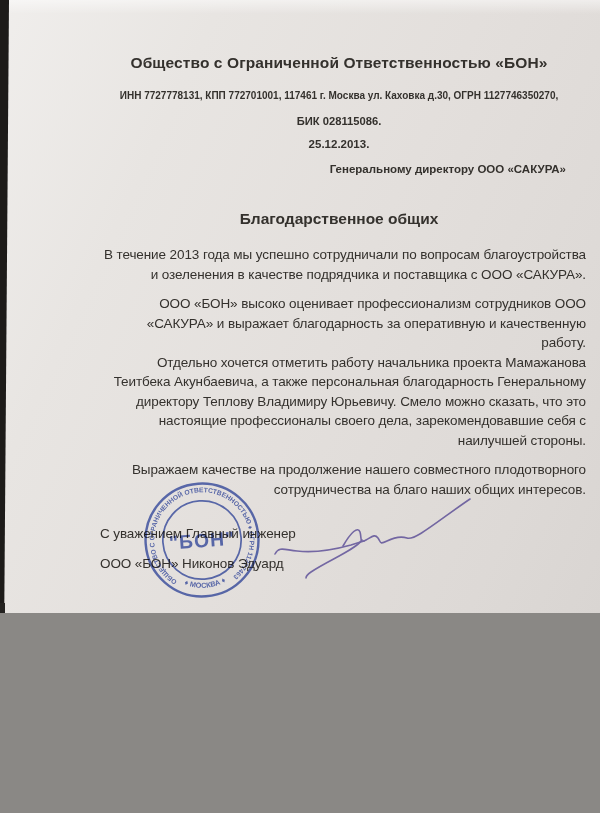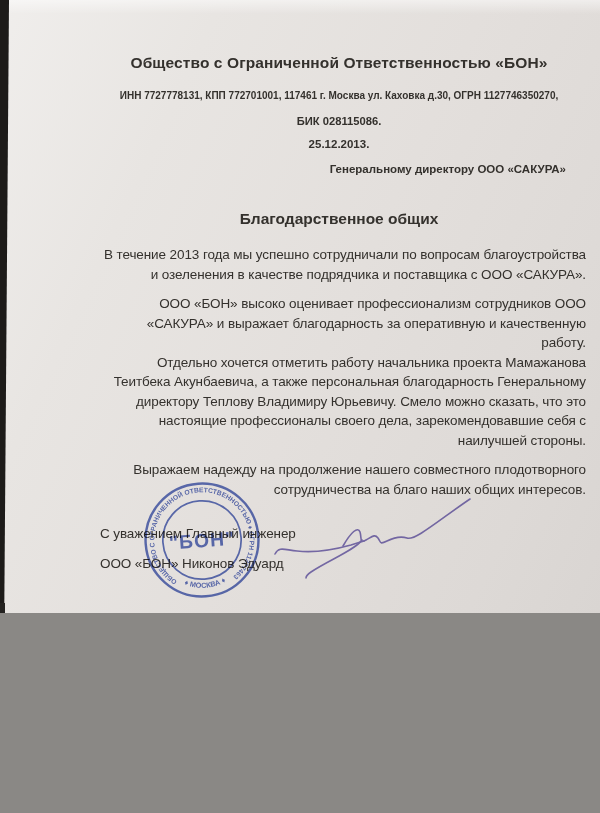--- a/index.html
+++ b/index.html
@@ -101,21 +101,21 @@
 и озеленения в качестве подрядчика и поставщика с ООО «САКУРА».</p>
         <p>ООО «БОН» высоко оценивает профессионализм сотрудников ООО
 «САКУРА» и выражает благодарность за оперативную и качественную работу.
 Отдельно хочется отметить работу начальника проекта Мамажанова
 Теитбека Акунбаевича, а также персональная благодарность Генеральному
 директору Теплову Владимиру Юрьевичу. Смело можно сказать, что это
 настоящие профессионалы своего дела, зарекомендовавшие себя с
 наилучшей стороны.</p>
       </div>
     <div class="letter-body" style="margin-top:0">
-      <p>Выражаем надежду на продолжение нашего совместного плодотворного
+      <p>Выражаем качестве на продолжение нашего совместного плодотворного
 сотрудничества на благо наших общих интересов.</p>
     </div>
 
     <div class="closing">С уважением Главный инженер
 ООО «БОН» Никонов Эдуард</div>
   </div>
 
   <svg class="stamp" viewBox="0 0 118 118" xmlns="http://www.w3.org/2000/svg">
     <circle cx="59" cy="59" r="55.5" fill="none" stroke="#3f56b4" stroke-width="2.4"></circle>
     <circle cx="59" cy="59" r="38.5" fill="none" stroke="#3f56b4" stroke-width="1.7"></circle>

